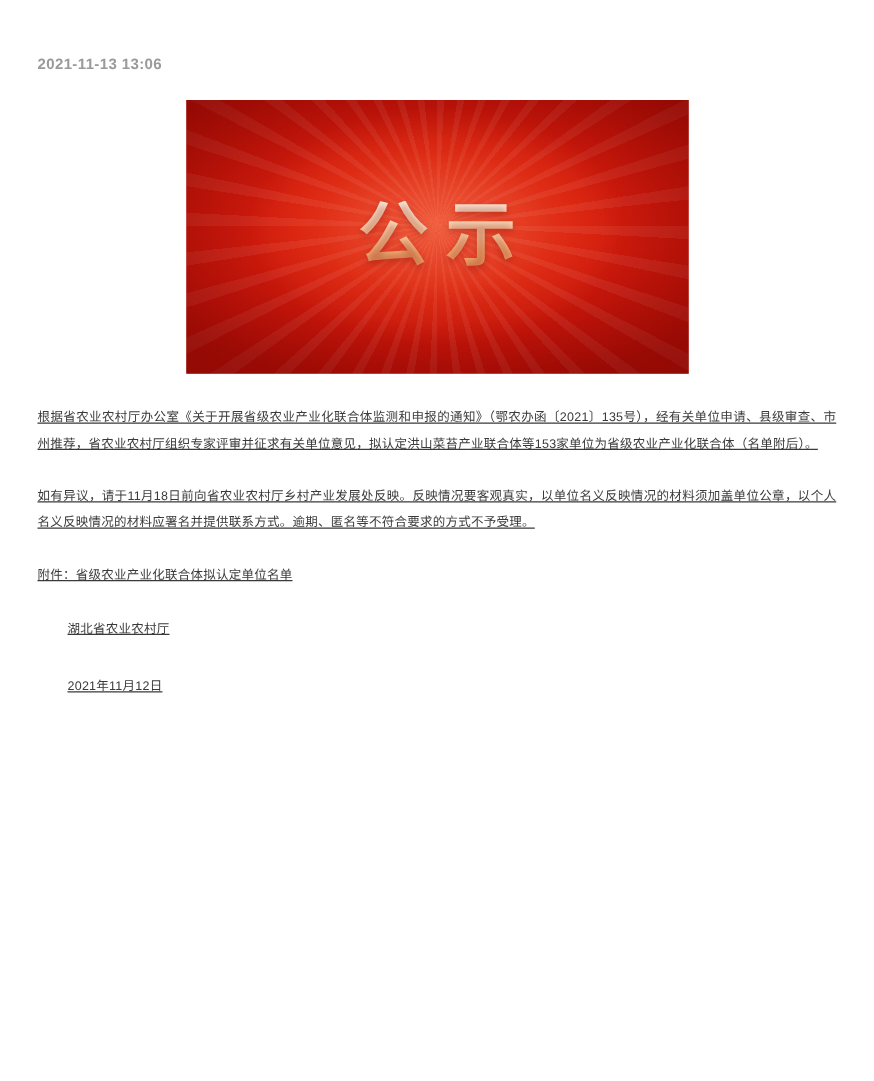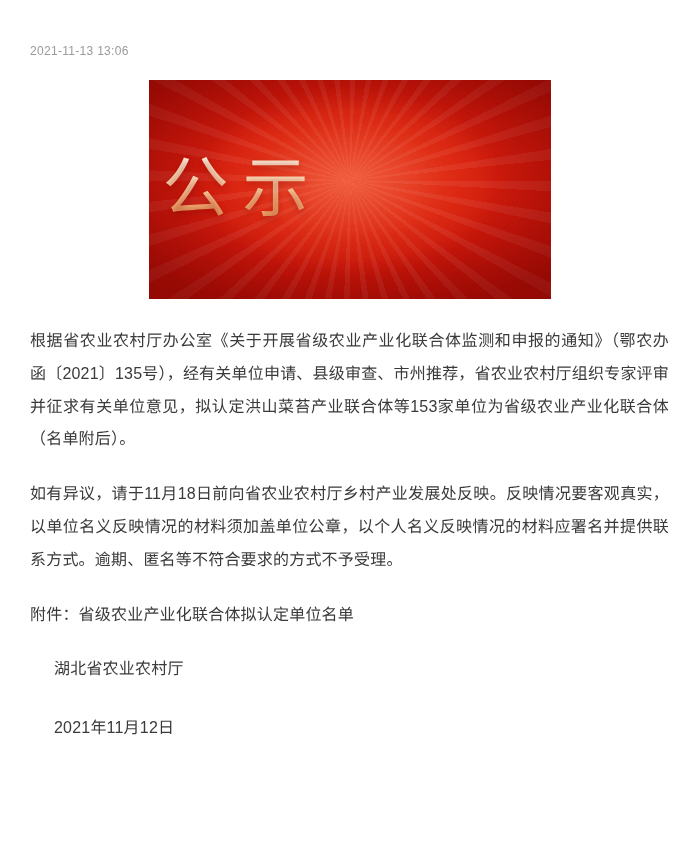--- a/index.html
+++ b/index.html
@@ -27,20 +27,21 @@
     font-weight: bold;
     color: #222222;
     margin: 6px 0 0 0;
     letter-spacing: 0.5px;
   }
   .article-meta {
     font-size: 12px;
     color: #9a9a9a;
     margin-top: 18px;
     letter-spacing: 0.3px;
+    font-weight: bold;
   }
   .figure-wrap {
     margin-top: 22px;
     display: flex;
     justify-content: center;
   }
   .notice-banner {
     position: relative;
     width: 402px;
     height: 219px;
@@ -71,44 +72,45 @@
     position: absolute;
     inset: 0;
     background: radial-gradient(ellipse 78% 80% at 50% 48%, rgba(0,0,0,0) 42%, rgba(120,6,2,0.55) 100%);
   }
   .notice-banner .banner-text {
     position: absolute;
     left: 0;
     right: 0;
     top: 50%;
     transform: translateY(-52%);
-    text-align: left;
+    text-align: center;
     font-family: "DejaVu Sans", "Liberation Sans", sans-serif;
-    font-weight: normal;
-    font-size: 66px;
+    font-weight: bold;
+    font-size: 56px;
     line-height: 1;
     letter-spacing: 14px;
     text-indent: 14px;
     color: #ffe2c4;
     background: linear-gradient(180deg, #fff3e2 0%, #ffd9b0 42%, #f7b277 72%, #f0a063 100%);
     -webkit-background-clip: text;
     background-clip: text;
     -webkit-text-fill-color: transparent;
     text-shadow: 0 3px 6px rgba(120,8,0,0.35);
   }
   .body-copy {
     margin-top: 26px;
   }
   .body-copy p {
-    font-size: 16px;
+    font-size: 10px;
     line-height: 2.05;
     color: #3a3a3a;
     margin: 0 0 22px 0;
     text-align: justify;
     letter-spacing: 0.2px;
+    text-decoration: underline;
   }
   .body-copy p.indent {
     text-indent: 0;
   }
   .body-copy p:last-child {
     margin-bottom: 0;
   }
   .sign-block p {
     margin-bottom: 26px;
     margin-left: 24px;

